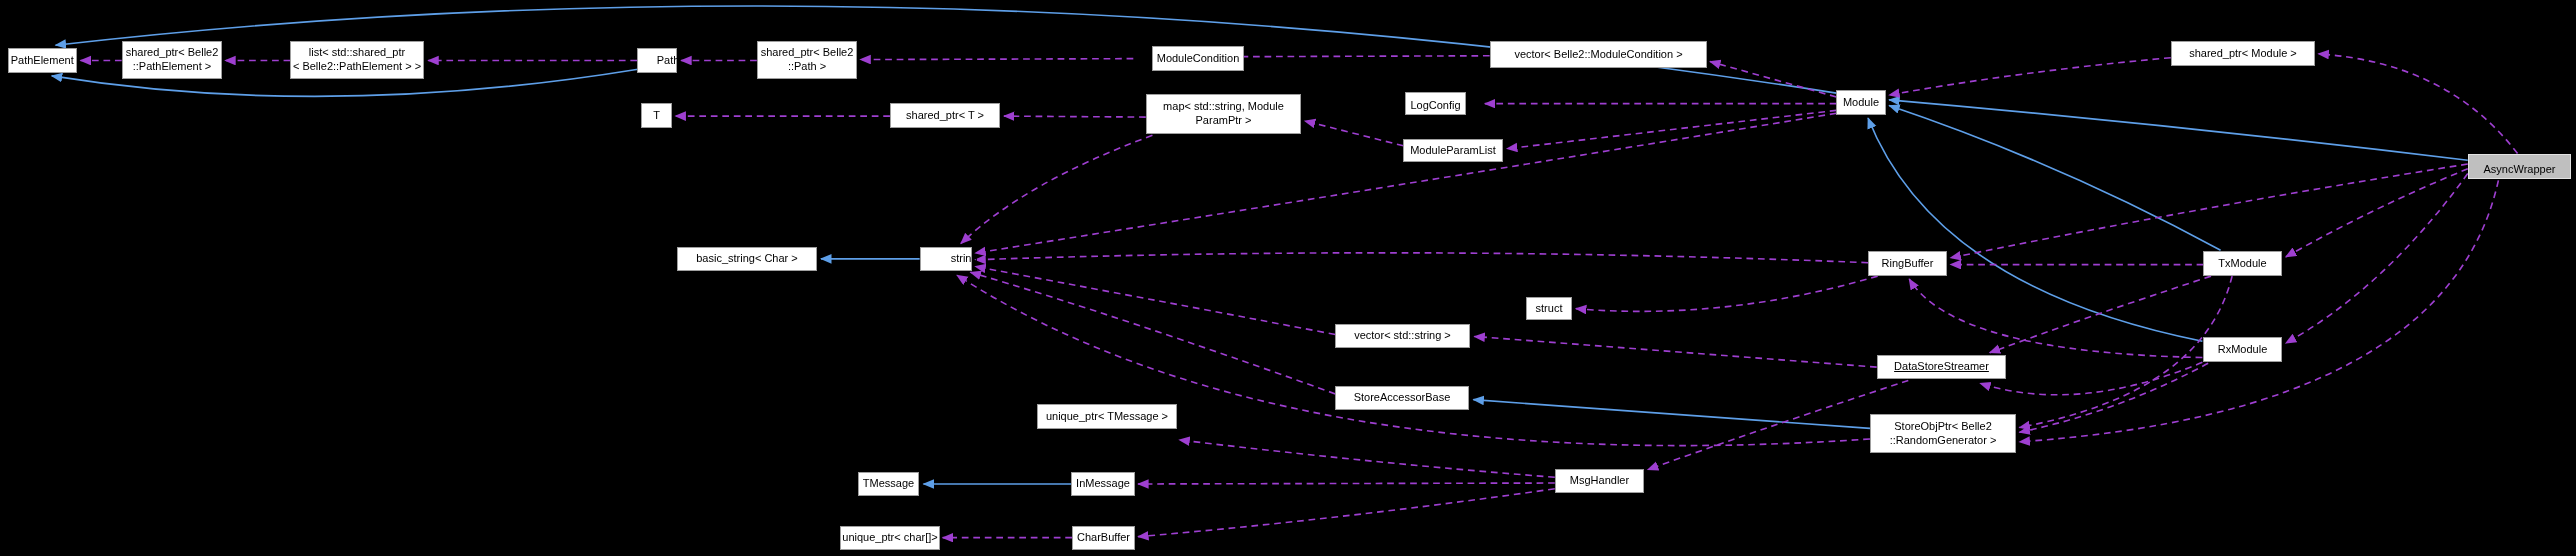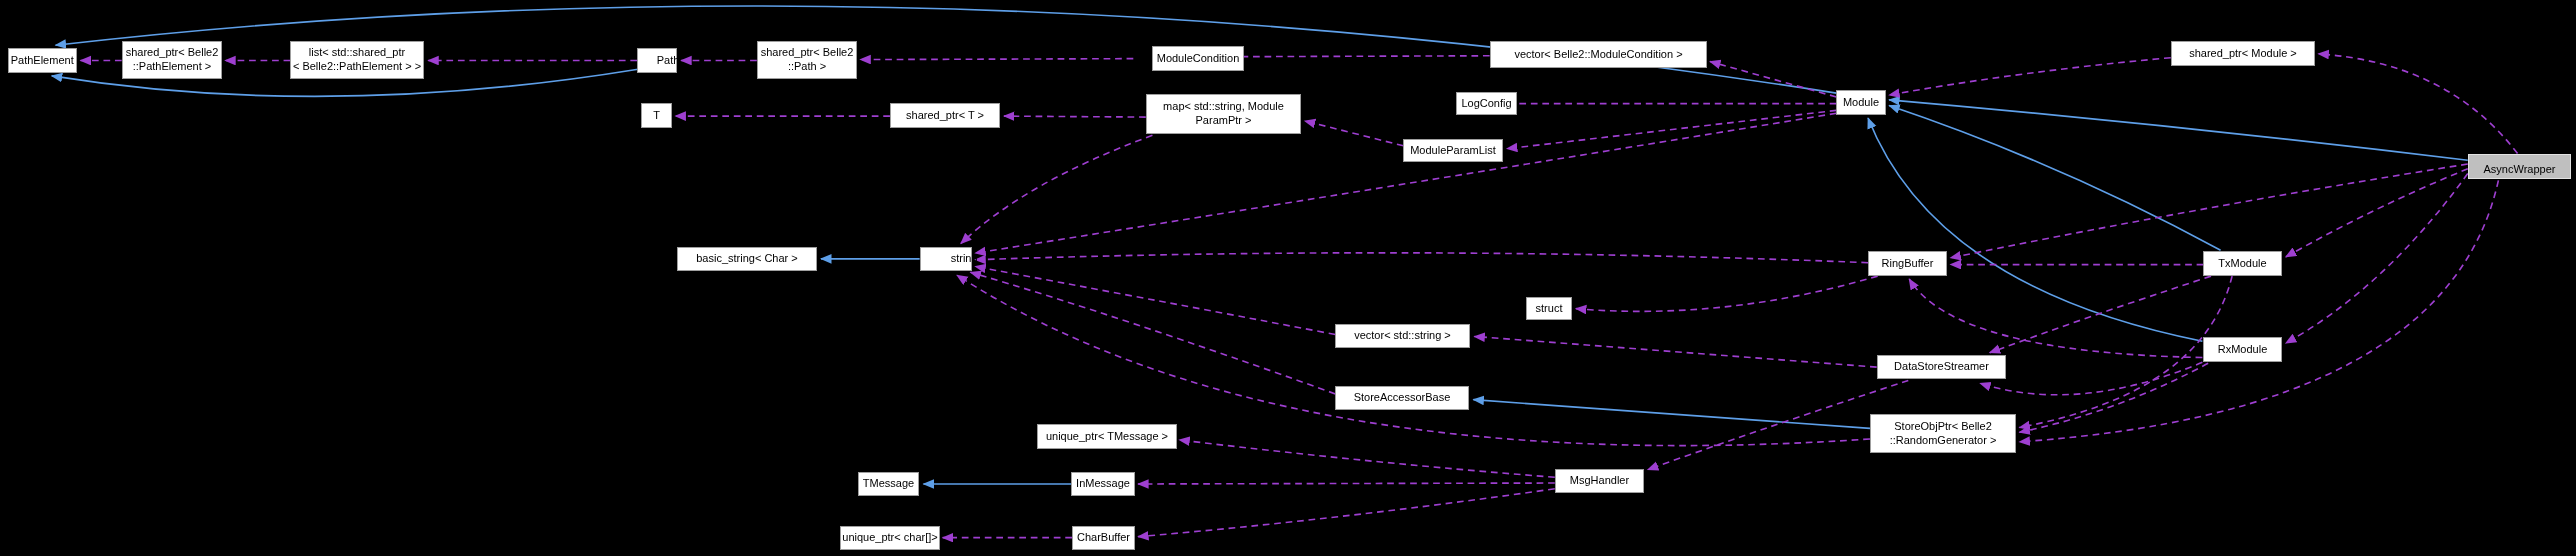--- a/index.html
+++ b/index.html
@@ -103,21 +103,21 @@
       <div class="node" style="left: 641px; top: 103px; width: 31px; height: 25px;">
         <span>T</span>
       </div>
       <div class="node" style="left: 890px; top: 103px; width: 110px; height: 25px;">
         <span>shared_ptr&lt; T &gt;</span>
       </div>
       <div class="node" style="left: 1146px; top: 94px; width: 155px; height: 40px;">
         <span>map&lt; std::string, Module</span>
         <span>ParamPtr &gt;</span>
       </div>
-      <div class="node" style="left: 1456px; top: 92px; width: 61px; height: 23px;">
+      <div class="node" style="left: 1405px; top: 92px; width: 61px; height: 23px; justify-content: flex-end;">
         <span>LogConfig</span>
       </div>
       <div class="node" style="left: 1403px; top: 139px; width: 100px; height: 23px;">
         <span>ModuleParamList</span>
       </div>
       <div class="node" style="left: 1836px; top: 90px; width: 50px; height: 25px;">
         <span>Module</span>
       </div>
       <div class="node" style="left: 2171px; top: 41px; width: 144px; height: 25px;">
         <span>shared_ptr&lt; Module &gt;</span>
@@ -139,31 +139,31 @@
       </div>
       <div class="node" style="left: 1526px; top: 297px; width: 46px; height: 23px;">
         <span>struct</span>
       </div>
       <div class="node" style="left: 1335px; top: 324px; width: 135px; height: 24px;">
         <span>vector&lt; std::string &gt;</span>
       </div>
       <div class="node" style="left: 2203px; top: 337px; width: 79px; height: 25px;">
         <span>RxModule</span>
       </div>
-      <div class="node" style="left: 1877px; top: 355px; width: 129px; height: 24px;">
+      <div class="node" style="left: 1877px; top: 355px; width: 129px; height: 24px; text-decoration: underline;">
         <span>DataStoreStreamer</span>
       </div>
       <div class="node" style="left: 1335px; top: 386px; width: 134px; height: 24px;">
         <span>StoreAccessorBase</span>
       </div>
       <div class="node" style="left: 1870px; top: 414px; width: 146px; height: 39px;">
         <span>StoreObjPtr&lt; Belle2</span>
         <span>::RandomGenerator &gt;</span>
       </div>
-      <div class="node" style="left: 1037px; top: 424px; width: 140px; height: 25px;">
+      <div class="node" style="left: 1037px; top: 404px; width: 140px; height: 25px;">
         <span>unique_ptr&lt; TMessage &gt;</span>
       </div>
       <div class="node" style="left: 858px; top: 472px; width: 61px; height: 24px;">
         <span>TMessage</span>
       </div>
       <div class="node" style="left: 1071px; top: 472px; width: 64px; height: 24px;">
         <span>InMessage</span>
       </div>
       <div class="node" style="left: 840px; top: 526px; width: 100px; height: 24px;">
         <span>unique_ptr&lt; char[]&gt;</span>

